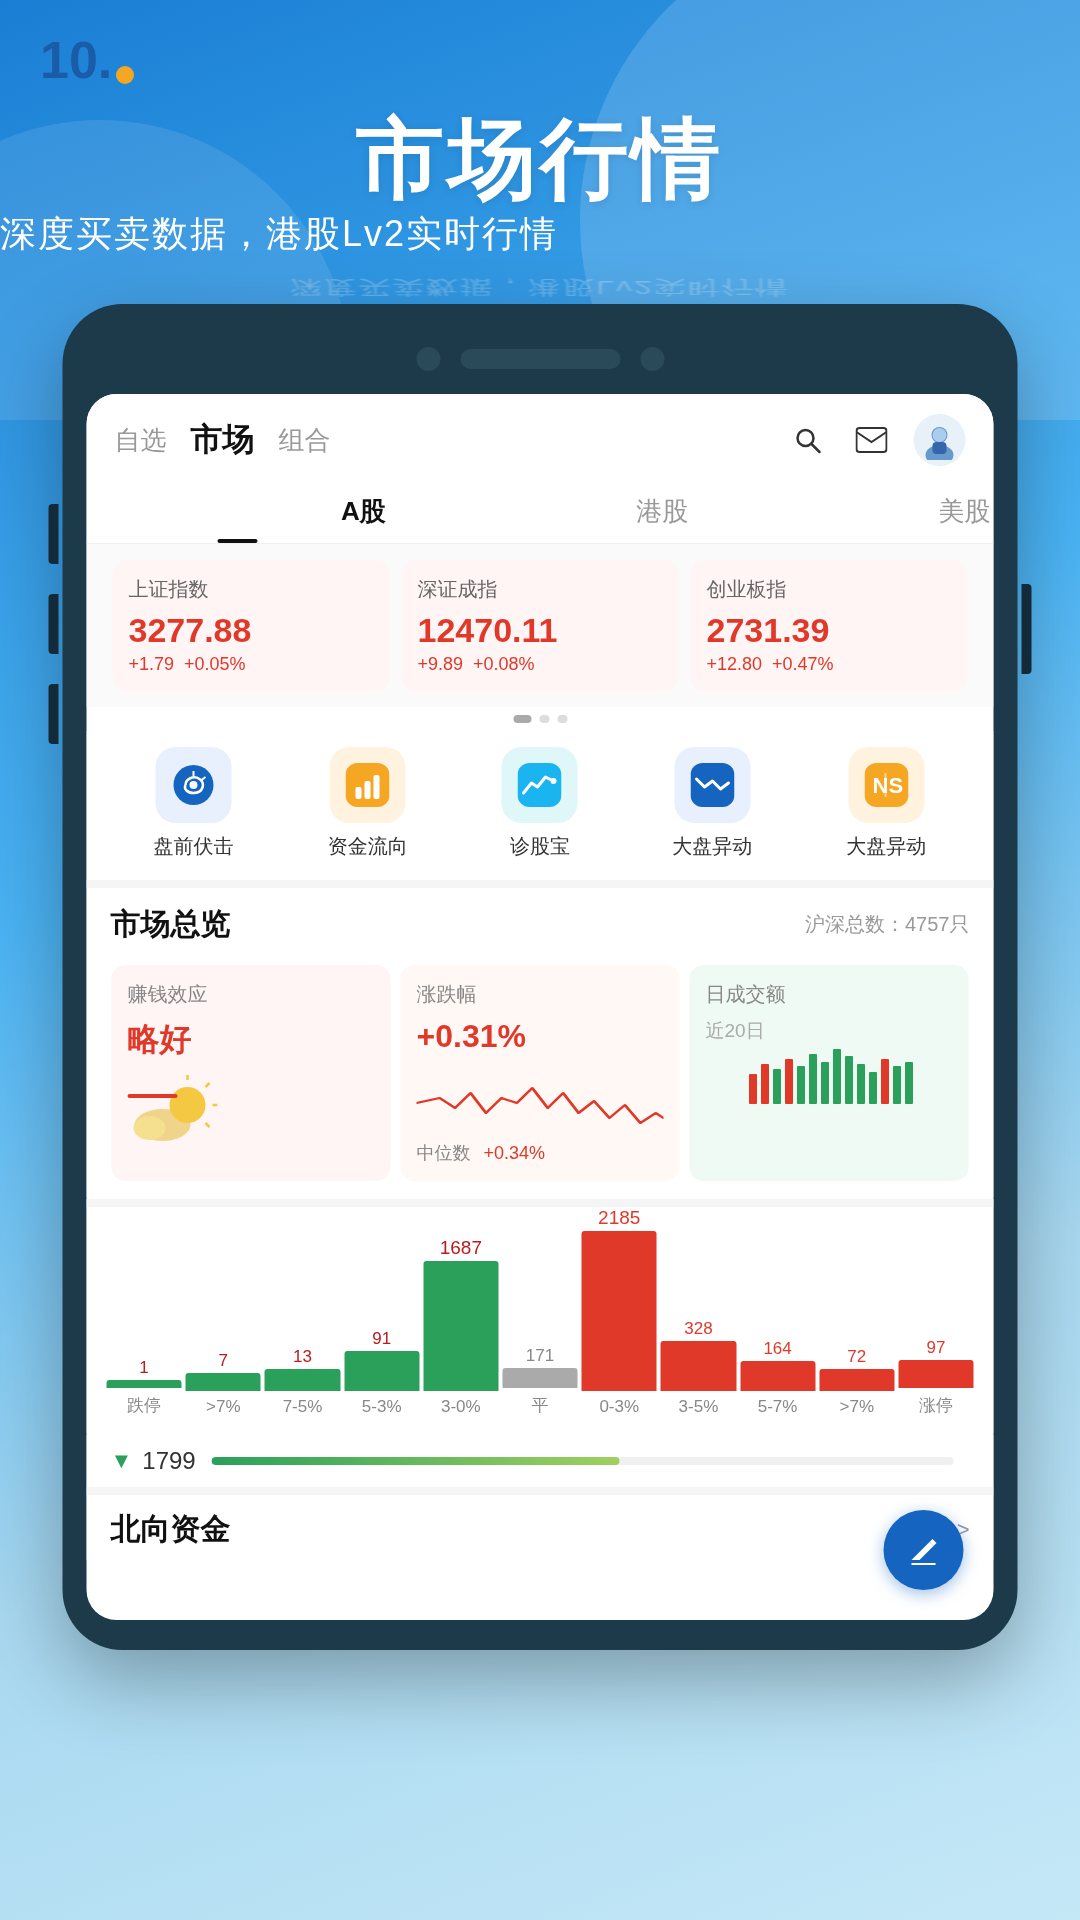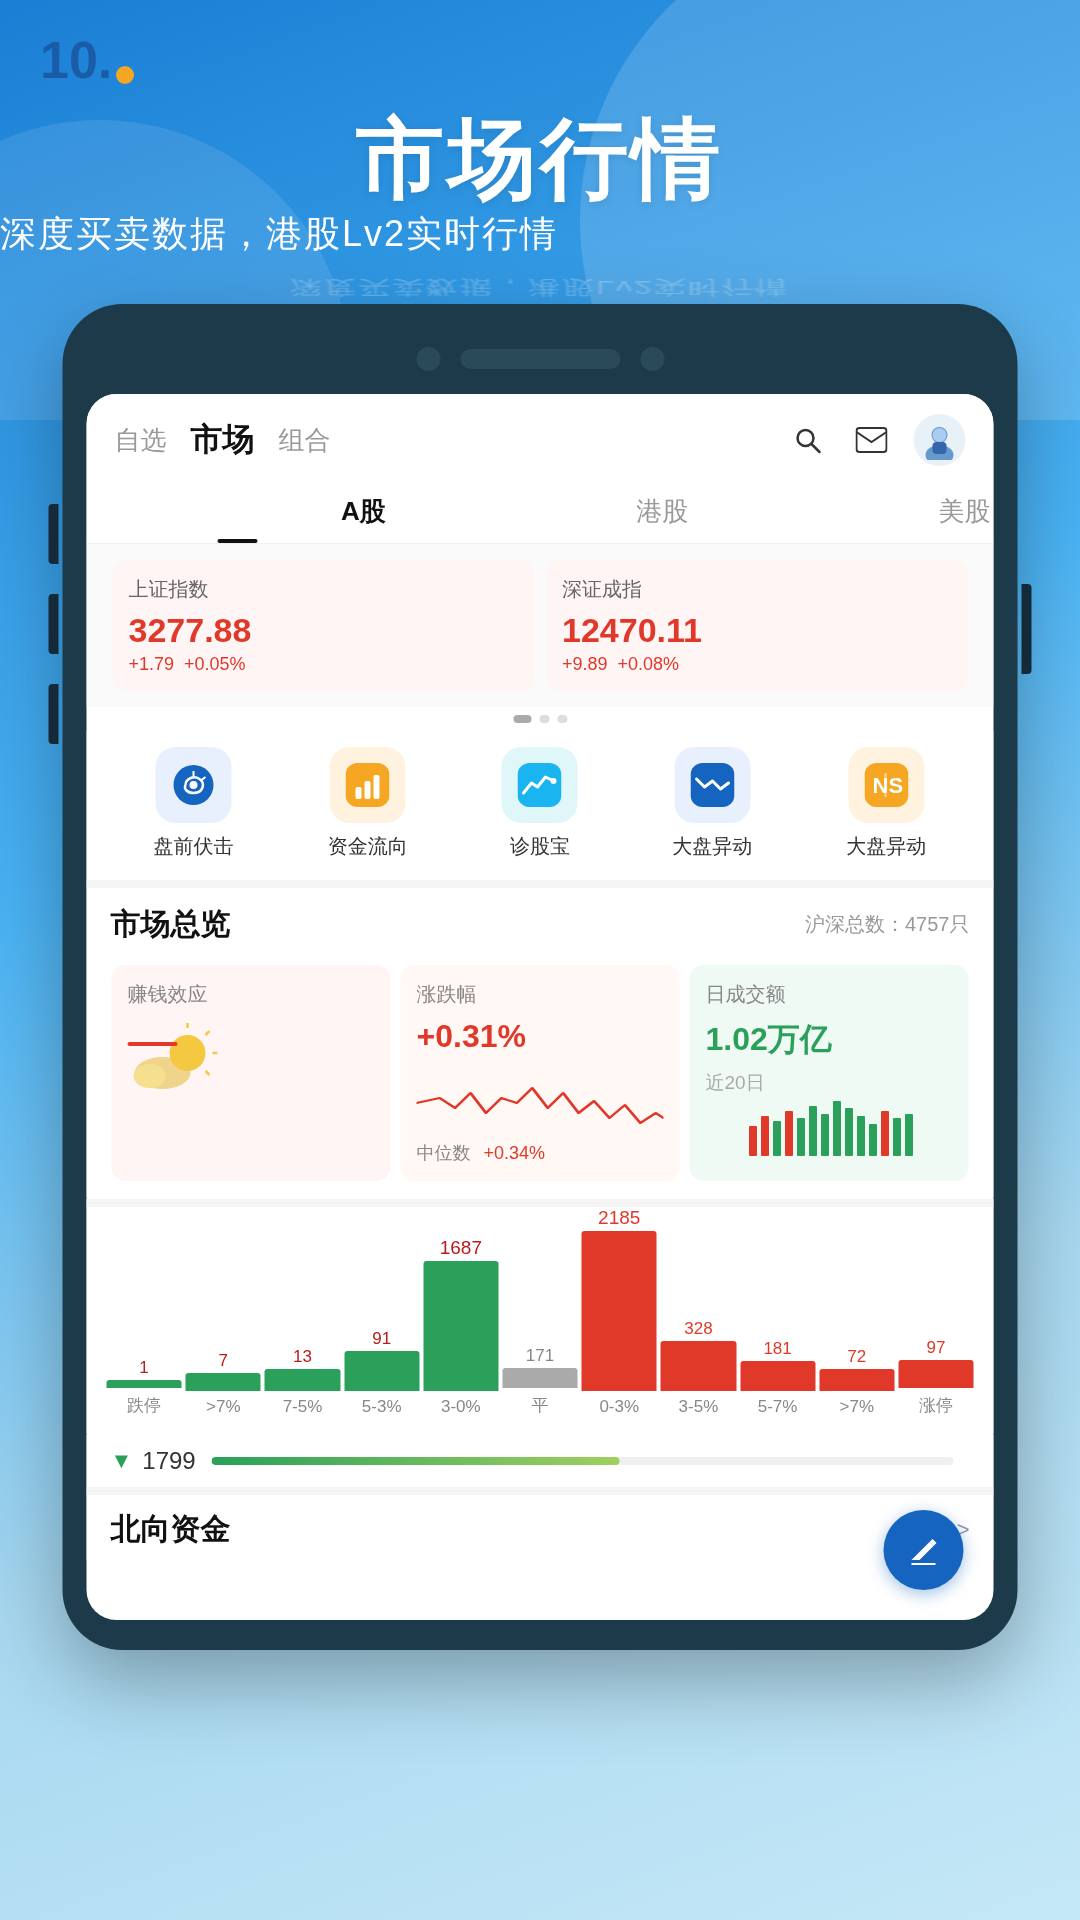--- a/index.html
+++ b/index.html
@@ -598,20 +598,25 @@
         <div class="index-card">
           <div class="index-name">上证指数</div>
           <div class="index-value">3277.88</div>
           <div class="index-change">+1.79&nbsp;&nbsp;+0.05%</div>
         </div>
         <div class="index-card">
           <div class="index-name">深证成指</div>
           <div class="index-value">12470.11</div>
           <div class="index-change">+9.89&nbsp;&nbsp;+0.08%</div>
         </div>
+        <div class="index-card">
+          <div class="index-name">创业板指</div>
+          <div class="index-value">2731.39</div>
+          <div class="index-change">+12.80&nbsp;&nbsp;+0.47%</div>
+        </div>
       </div>
 
       <div class="dots-indicator">
         <div class="dot active"></div>
         <div class="dot"></div>
         <div class="dot"></div>
       </div>
 
       <div class="tool-icons">
         <div class="tool-item">
@@ -675,20 +680,21 @@
 
       <div class="section-header" style="border-top: 8px solid #f5f5f5;">
         <div class="section-title">市场总览</div>
         <div class="section-meta">沪深总数：4757只</div>
       </div>
 
       <div class="market-cards">
 
         <div class="market-card pink">
           <div class="market-card-title">赚钱效应</div>
+          <div class="market-card-value">略好</div>
           <div style="position:relative; height:80px; display:flex; align-items:flex-end;">
 
             <div style="position:absolute; top:24px; left:0; width:50px; height:4px; background:#e0392a; border-radius:2px;"></div>
 
             <svg width="90" height="80" viewBox="0 0 90 80" style="margin-top:10px;">
 
               <ellipse cx="35" cy="55" rx="28" ry="16" fill="#f0d080" opacity="0.9"></ellipse>
               <ellipse cx="22" cy="58" rx="16" ry="12" fill="#f5e090"></ellipse>
 
               <circle cx="60" cy="35" r="18" fill="#f5c842"></circle>
@@ -708,21 +714,20 @@
             <polyline points="0,40 15,35 25,45 35,30 45,50 55,35 65,40 75,25 85,45 95,30 105,50 115,38 125,55 135,42 145,60 155,50 160,55" fill="none" stroke="#e0392a" stroke-width="2" stroke-linecap="round" stroke-linejoin="round"></polyline>
           </svg>
           <div style="font-size:18px; color:#888; margin-top:4px;">
             <span>中位数</span>
             <span style="color:#e0392a; margin-left:8px;">+0.34%</span>
           </div>
         </div>
 
         <div class="market-card green">
           <div class="market-card-title">日成交额</div>
-          <div class="market-card-value green-text">1.02万亿</div>
           <div class="market-card-sub green-text">近20日</div>
           
           <svg width="100%" height="60" viewBox="0 0 160 60">
             <rect x="0" y="30" width="8" height="30" fill="#e0392a" rx="1"></rect>
             <rect x="12" y="20" width="8" height="40" fill="#e0392a" rx="1"></rect>
             <rect x="24" y="25" width="8" height="35" fill="#2aa05a" rx="1"></rect>
             <rect x="36" y="15" width="8" height="45" fill="#e0392a" rx="1"></rect>
             <rect x="48" y="22" width="8" height="38" fill="#2aa05a" rx="1"></rect>
             <rect x="60" y="10" width="8" height="50" fill="#2aa05a" rx="1"></rect>
             <rect x="72" y="18" width="8" height="42" fill="#2aa05a" rx="1"></rect>
@@ -778,21 +783,21 @@
             <div class="bar-rect" style="height:160px; background:#e0392a;"></div>
             <div class="bar-label">0-3%</div>
           </div>
 
           <div class="bar-item">
             <div class="bar-count-label" style="color:#e0392a;">328</div>
             <div class="bar-rect" style="height:50px; background:#e0392a;"></div>
             <div class="bar-label">3-5%</div>
           </div>
           <div class="bar-item">
-            <div class="bar-count-label" style="color:#e0392a;">181</div>
+            <div class="bar-count-label" style="color:#e0392a;">164</div>
             <div class="bar-rect" style="height:30px; background:#e0392a;"></div>
             <div class="bar-label">5-7%</div>
           </div>
           <div class="bar-item">
             <div class="bar-count-label" style="color:#e0392a;">72</div>
             <div class="bar-rect" style="height:22px; background:#e0392a;"></div>
             <div class="bar-label">&gt;7%</div>
           </div>
           <div class="bar-item">
             <div class="bar-count-label" style="color:#e0392a;">97</div>

